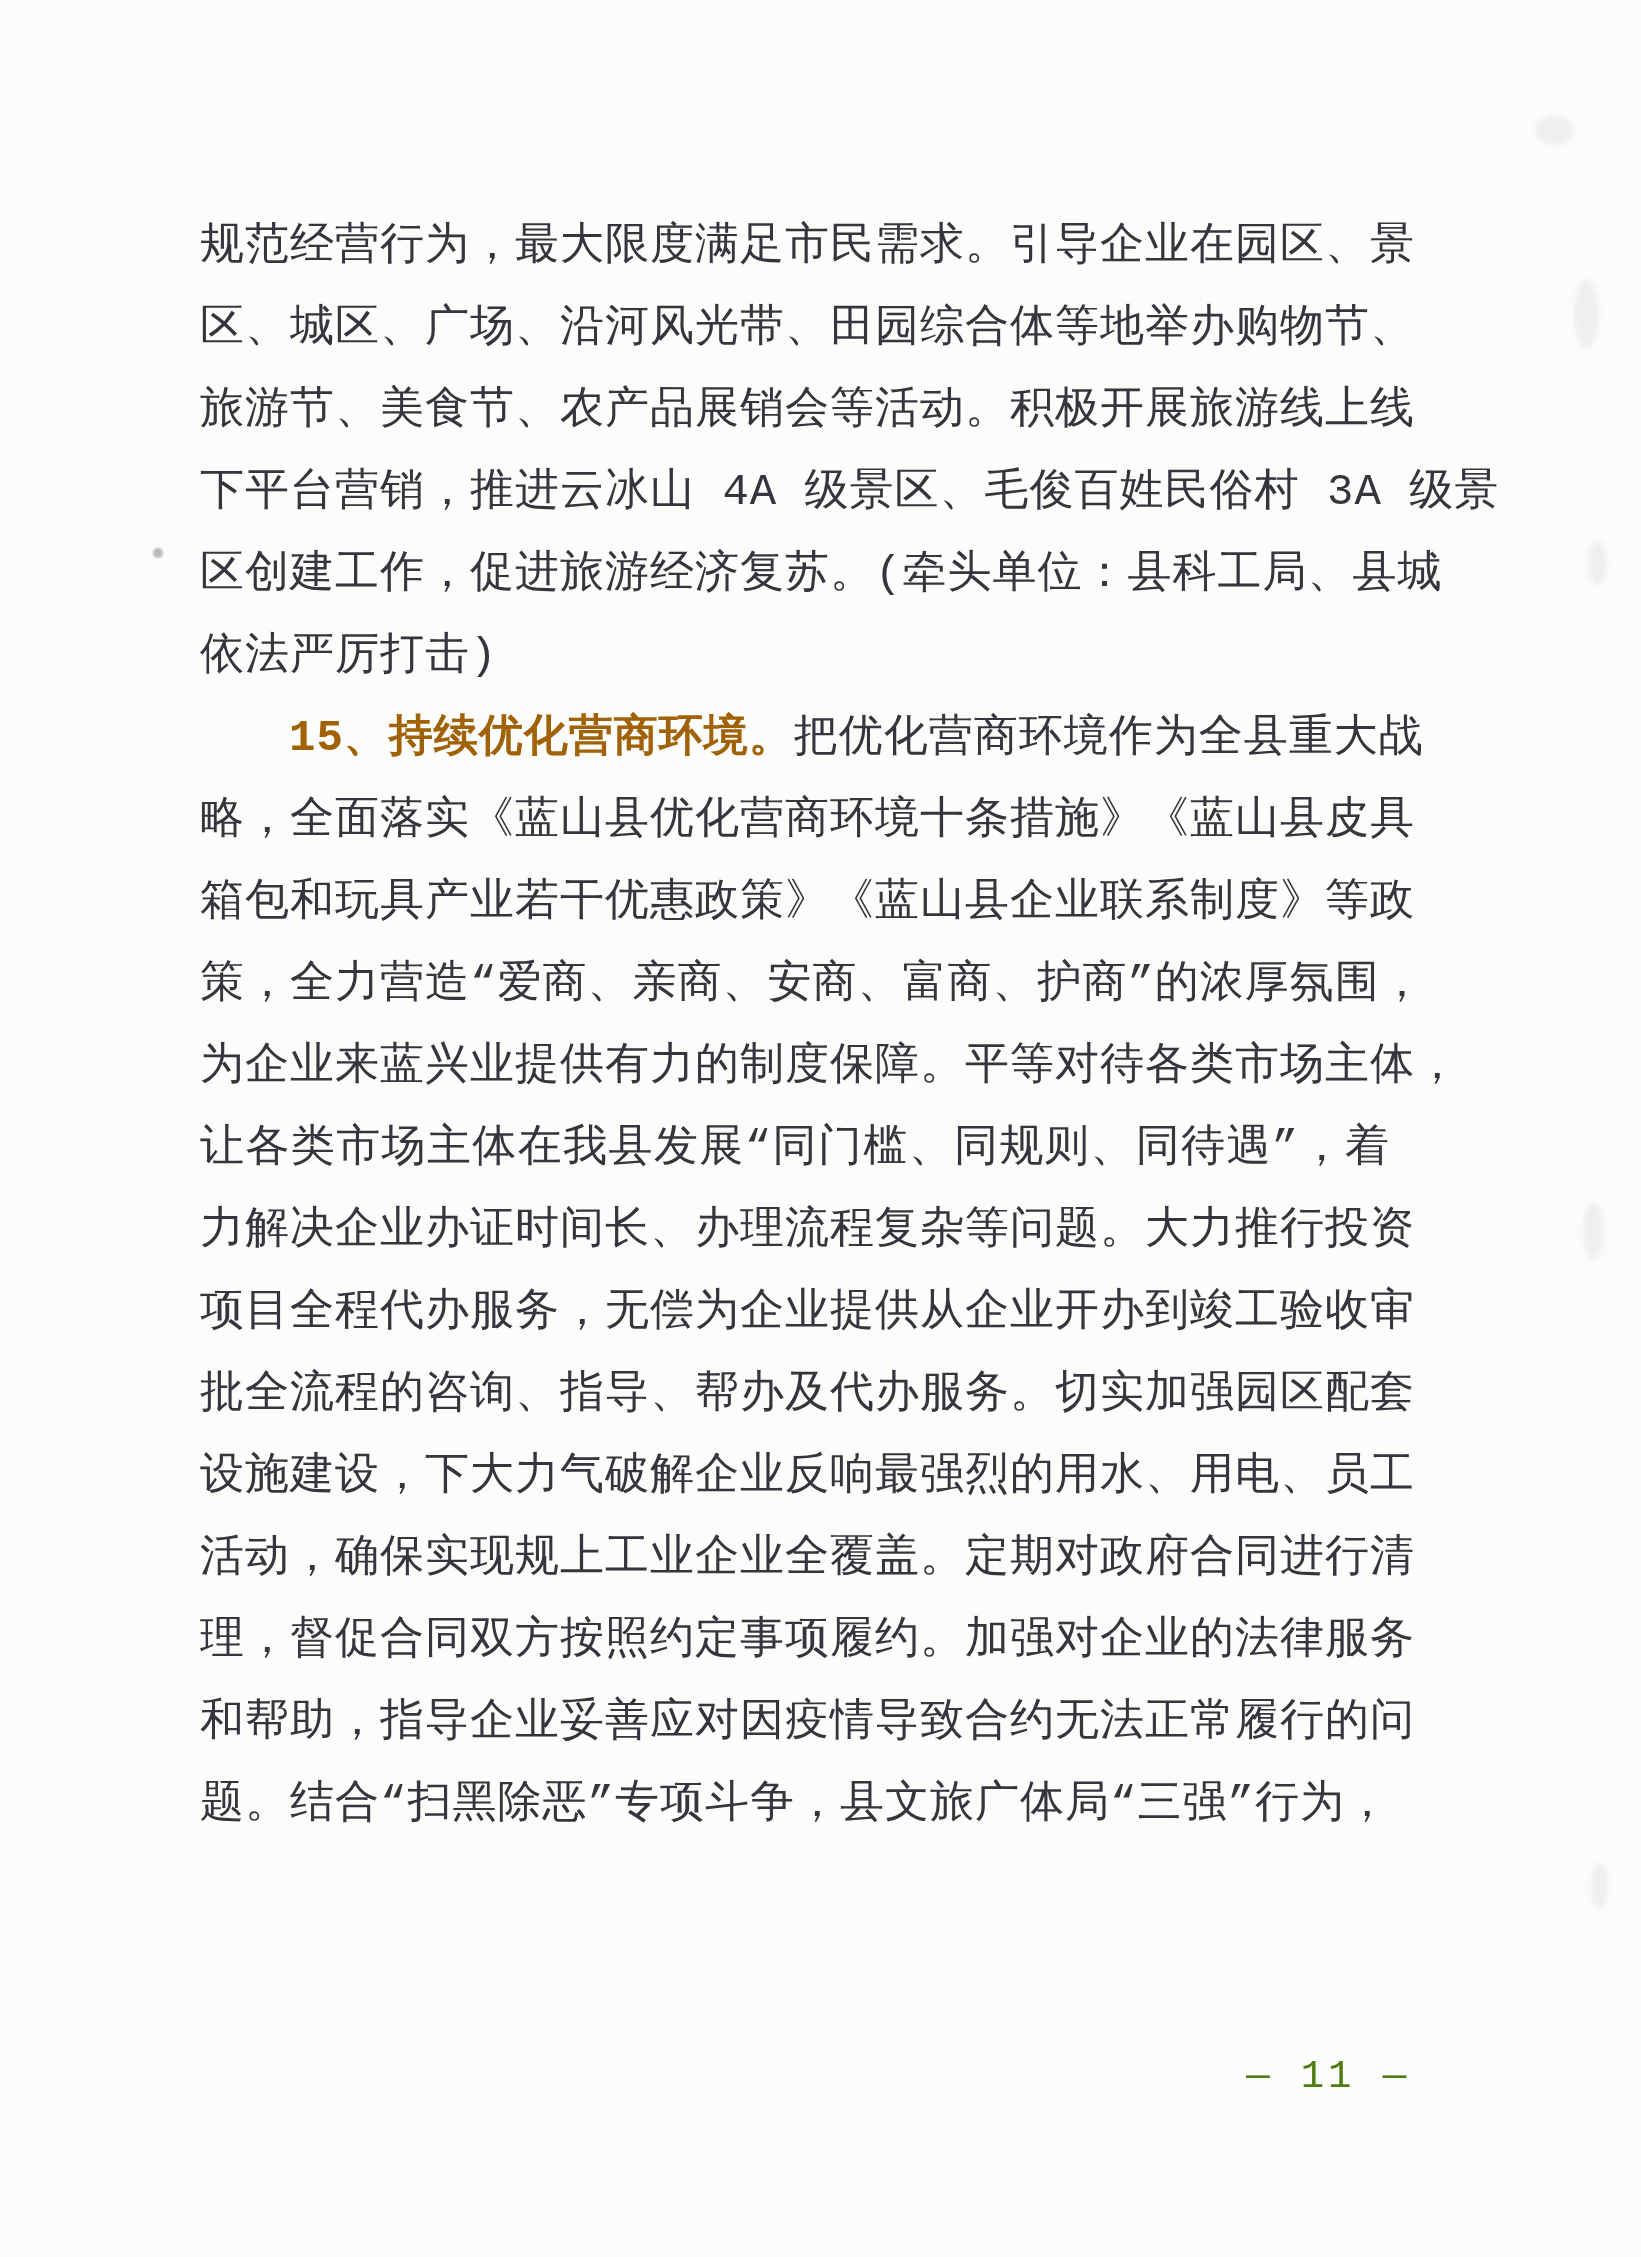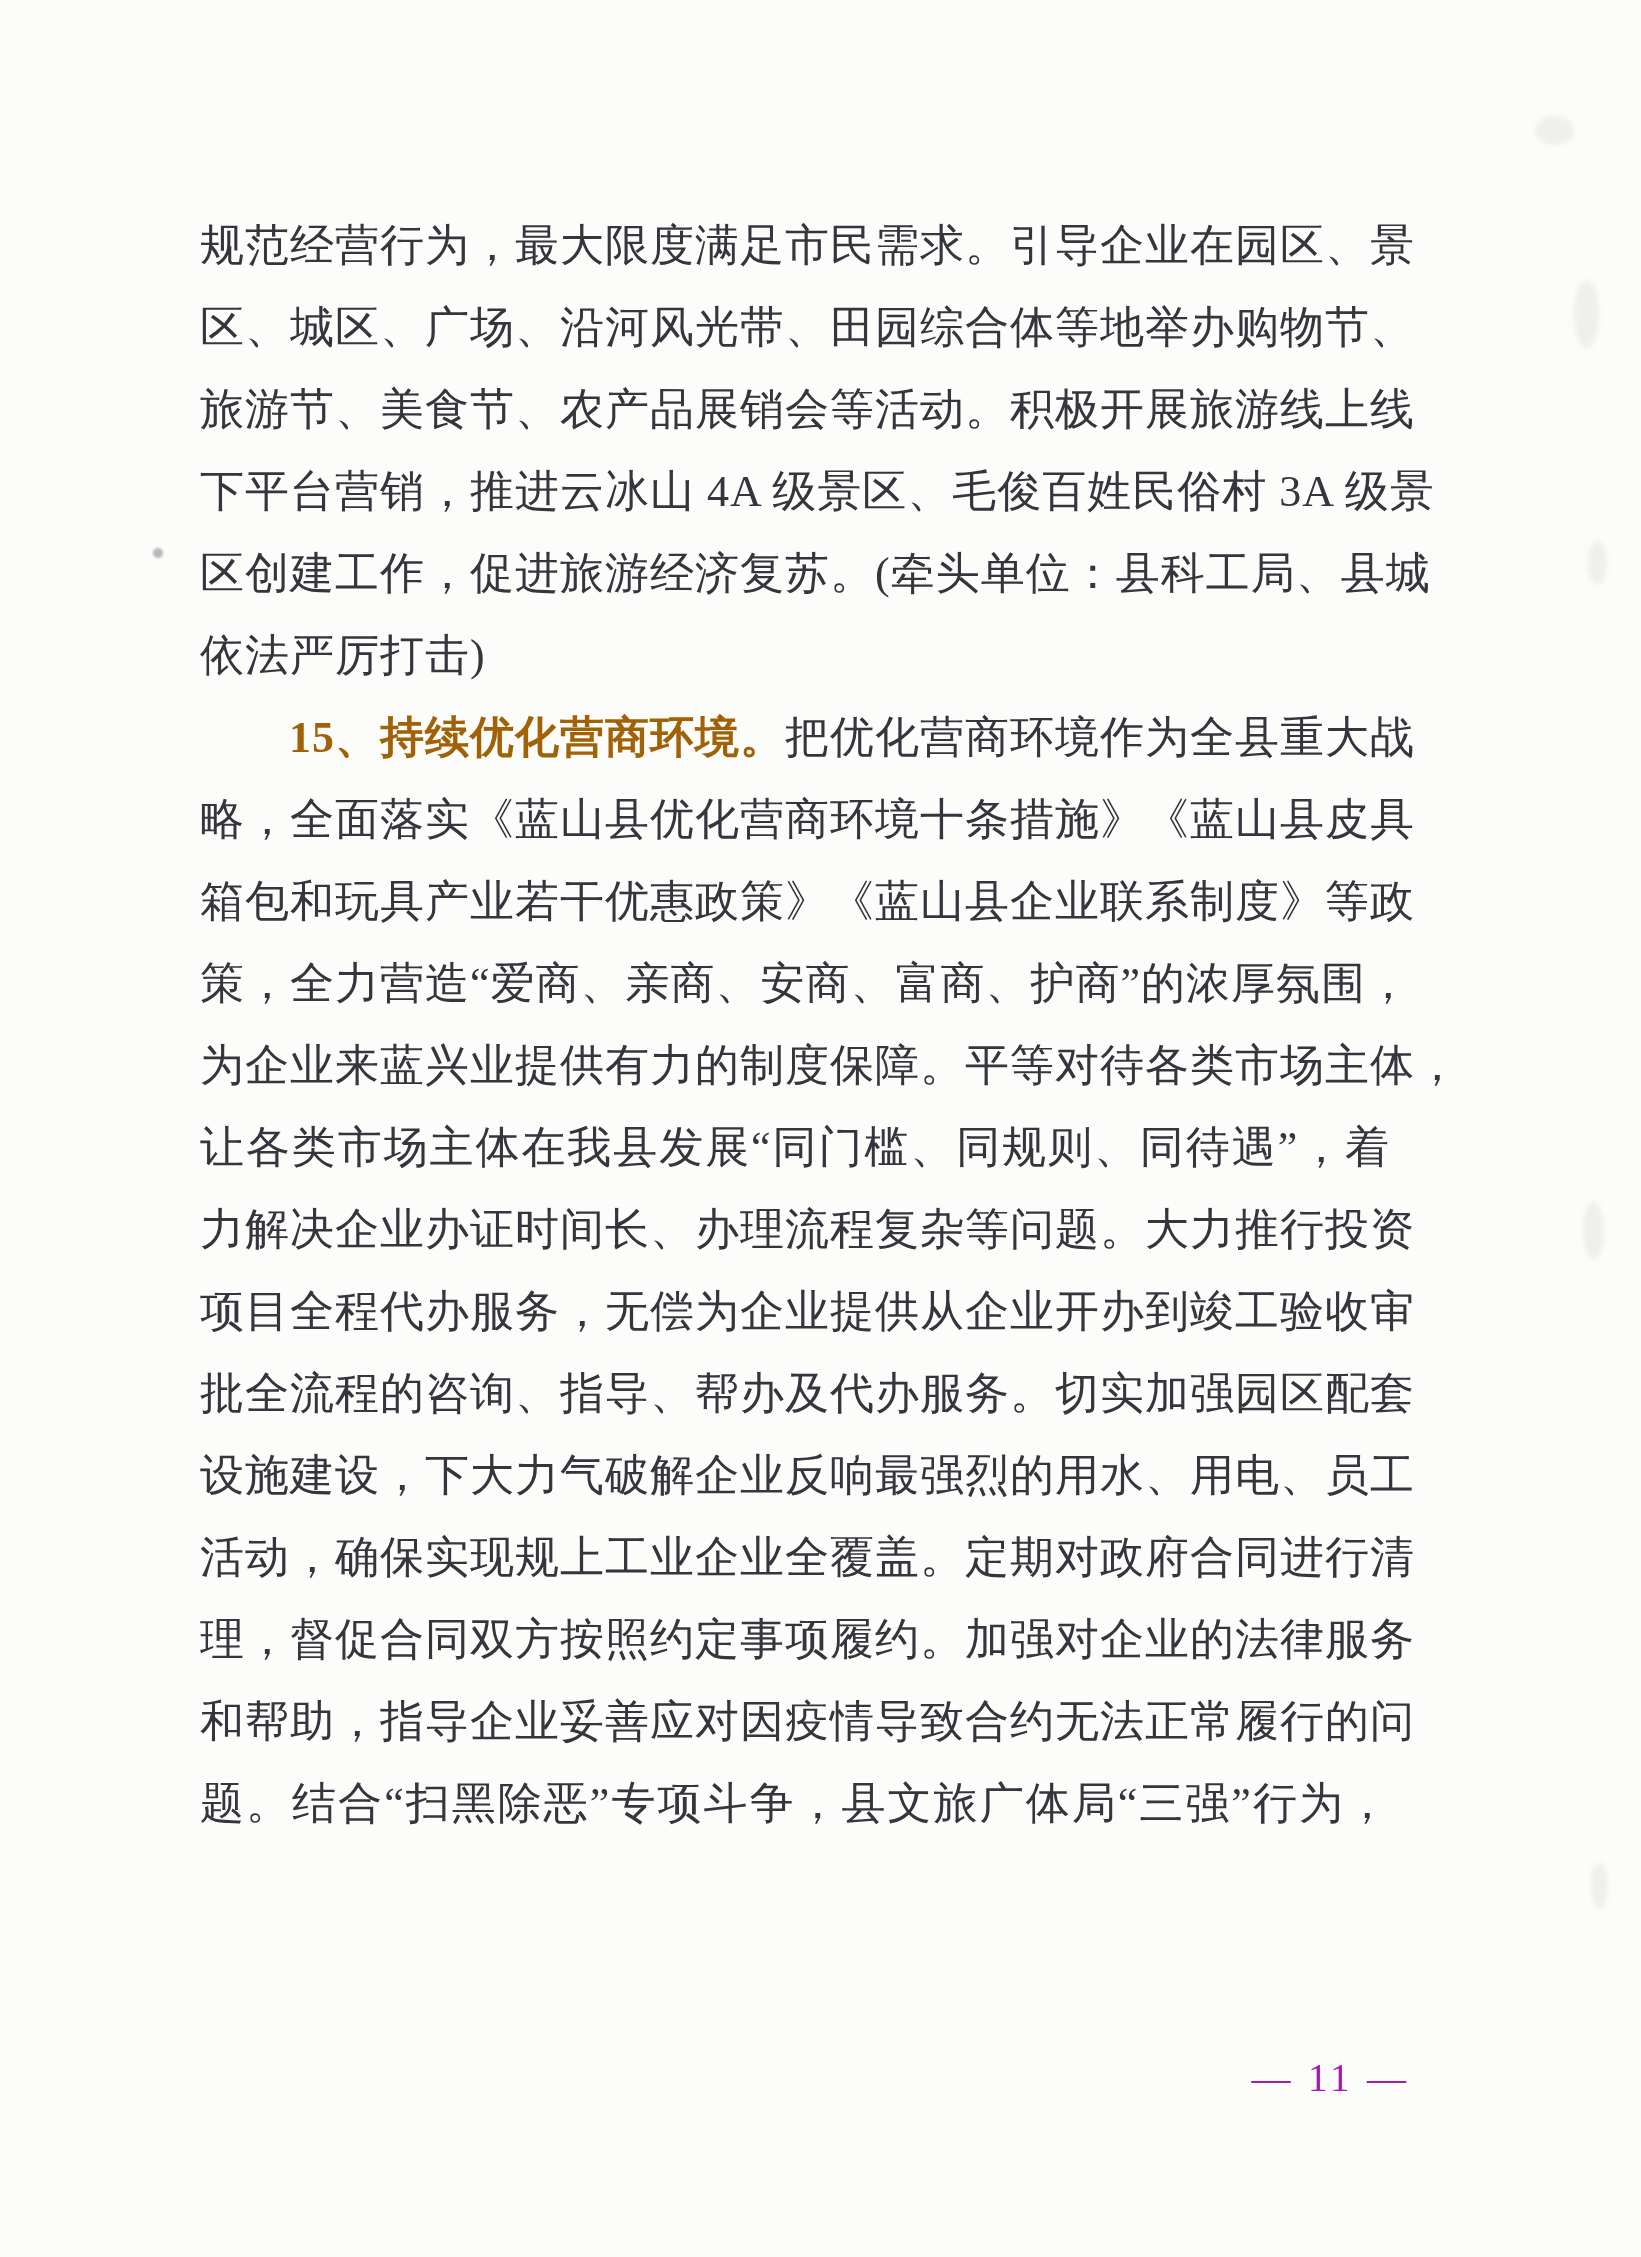--- a/index.html
+++ b/index.html
@@ -8,20 +8,21 @@
     background: #e8e8e6;
     font-family: "Liberation Serif", "DejaVu Serif", serif;
   }
   .page {
     position: relative;
     width: 1641px;
     height: 2257px;
     background: #fcfcfa;
     overflow: hidden;
     color: #32333b;
+    font-family: Liberation Mono, monospace;
   }
   .text-block {
     position: absolute;
     top: 205px;
     left: 200px;
     width: 1190px;
   }
   .text-line {
     font-size: 44px;
     line-height: 82px;
@@ -44,21 +45,21 @@
     color: #a16207;
   }
   .page-number {
     position: absolute;
     top: 2055px;
     left: 1159px;
     width: 251px;
     font-size: 39px;
     letter-spacing: 3.9px;
     text-align: right;
-    color: #a21caf;
+    color: #4d7c0f;
   }
   
   .scan-artifact {
     position: absolute;
     background: rgba(90, 90, 95, 0.08);
     border-radius: 50%;
     filter: blur(2.9px);
   }
   .artifact-1 { top: 280px;  left: 1574px; width: 25px; height: 68px; }
   .artifact-2 { top: 541px;  left: 1588px; width: 19.3px; height: 44px; }

